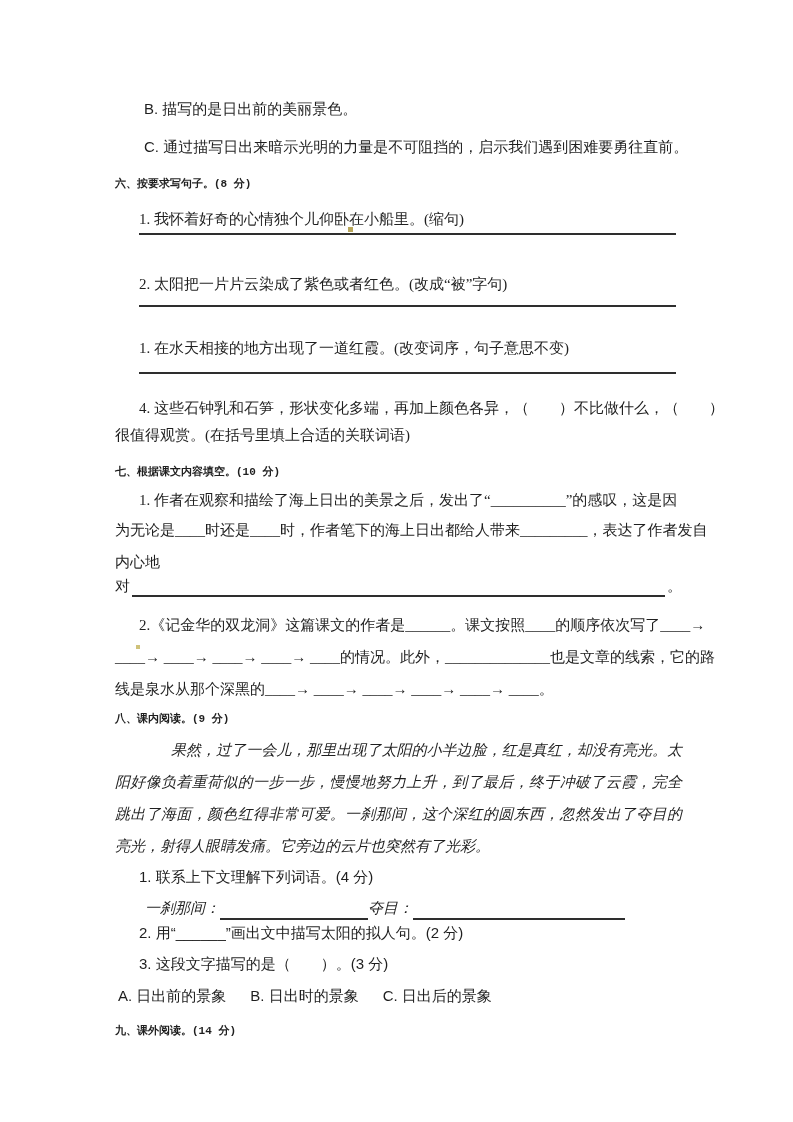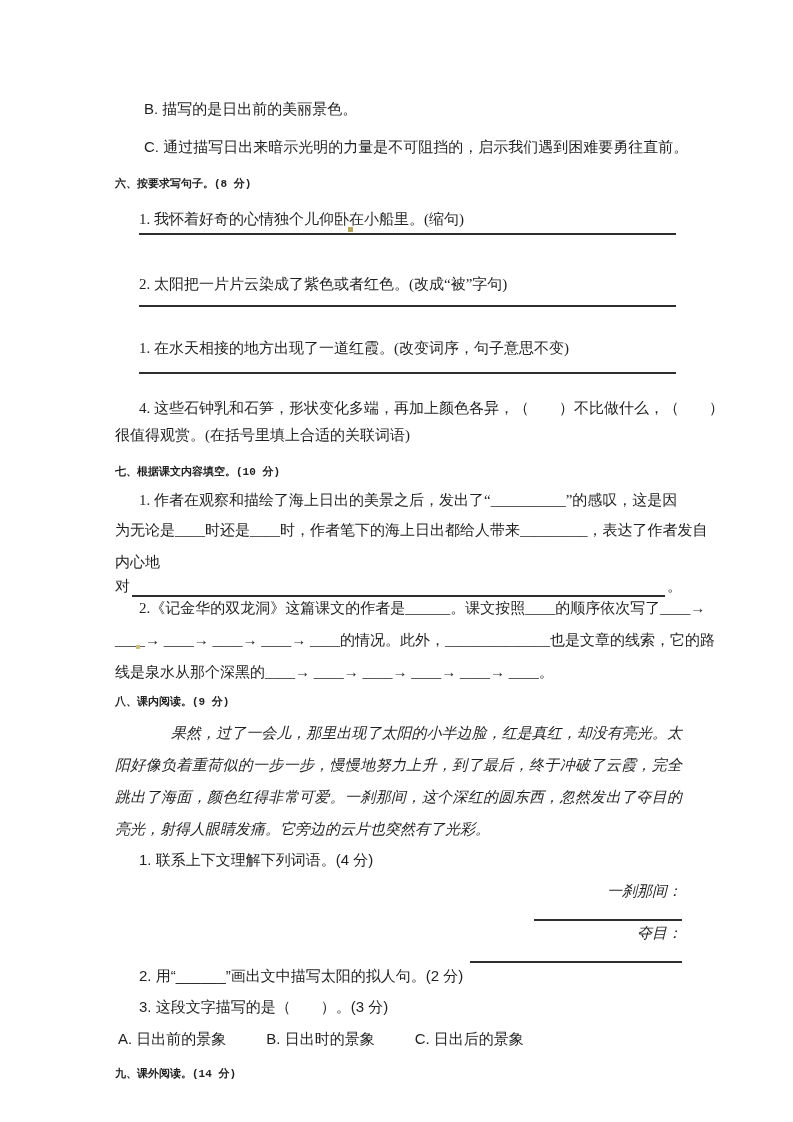--- a/index.html
+++ b/index.html
@@ -35,25 +35,25 @@
     margin-left:24px;width:537px;
   }
   .fill-row{
     display:flex;align-items:flex-end;
     font-size:15px;line-height:22px;
     font-family:"Liberation Serif","DejaVu Serif",serif;
   }
   .fill{flex:1;border-bottom:2px solid var(--line);height:17px;margin:0 2px;}
   .terms-row{
     display:flex;align-items:flex-end;
-    font-size:15px;line-height:24px;margin-left:30px;flex-direction:column;
+    font-size:15px;line-height:24px;margin-left:30px;
   }
   .blank{display:inline-block;border-bottom:2px solid var(--line);height:16px;}
   .opts{
-    display:flex;gap:40px;margin-left:3px;
+    display:flex;gap:24px;margin-left:3px;
     font-size:15px;line-height:22px;white-space:nowrap;
     font-family:"Liberation Sans","DejaVu Sans",sans-serif;
   }
   .passage{
     font-size:15px;line-height:32px;text-align:justify;
     text-indent:56px;white-space:normal;
   }
   .artifact{position:absolute;}
   .a1{left:348px;top:227px;width:5px;height:5px;background:#b9a75b;}
   .a2{left:136px;top:645px;width:4px;height:4px;background:#cfc27a;}
@@ -85,21 +85,21 @@
 
     <div class="ln ind" style="margin-top:6px">1. 作者在观察和描绘了海上日出的美景之后，发出了“__________”的感叹，这是因</div>
     <div class="ln" style="margin-top:8px">为无论是____时还是____时，作者笔下的海上日出都给人带来_________，表达了作者发自</div>
     <div class="ln" style="margin-top:10px">内心地</div>
     <div class="fill-row" style="margin-top:2px">
       <span>对</span>
       <span class="fill"></span>
       <span>。</span>
     </div>
 
-    <div class="ln ind" style="">2.《记金华的双龙洞》这篇课文的作者是______。课文按照____的顺序依次写了____→</div>
+    <div class="ln ind" style="margin-top:17px">2.《记金华的双龙洞》这篇课文的作者是______。课文按照____的顺序依次写了____→</div>
     <div class="ln" style="margin-top:10px">____→ ____→ ____→ ____→ ____的情况。此外，______________也是文章的线索，它的路</div>
     <div class="ln" style="margin-top:10px">线是泉水从那个深黑的____→ ____→ ____→ ____→ ____→ ____。</div>
 
     <div class="heading" style="margin-top:8px">八、课内阅读。(9 分)</div>
 
     <div class="ln kai passage" style="margin-top:4px">果然，过了一会儿，那里出现了太阳的小半边脸，红是真红，却没有亮光。太阳好像负着重荷似的一步一步，慢慢地努力上升，到了最后，终于冲破了云霞，完全跳出了海面，颜色红得非常可爱。一刹那间，这个深红的圆东西，忽然发出了夺目的亮光，射得人眼睛发痛。它旁边的云片也突然有了光彩。</div>
 
     <div class="ln sans ind" style="margin-top:4px">1. 联系上下文理解下列词语。(4 分)</div>
 
     <div class="terms-row kai" style="margin-top:8px">

